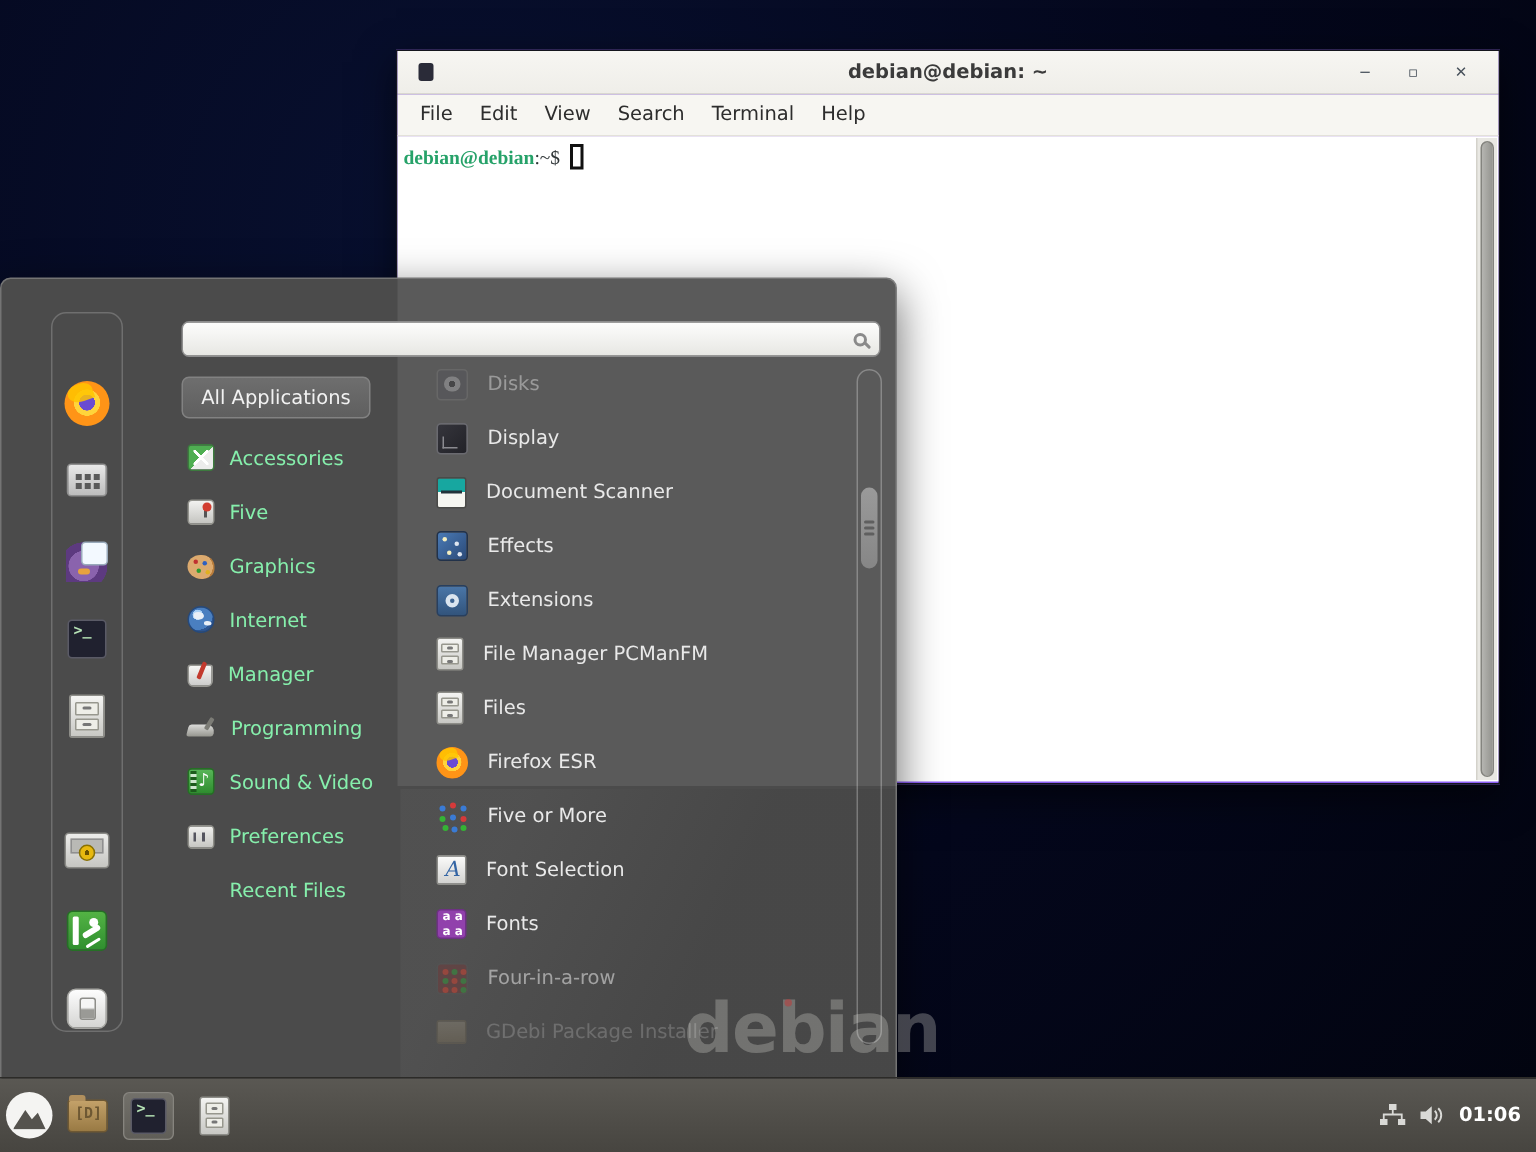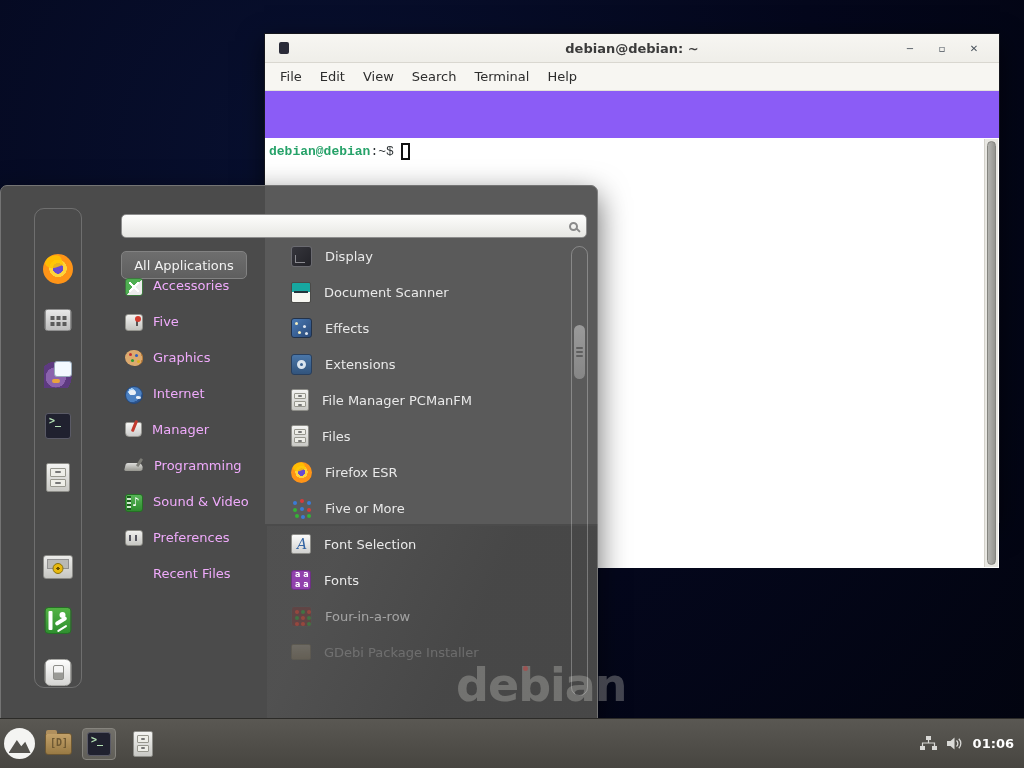--- a/index.html
+++ b/index.html
@@ -20,21 +20,21 @@
                 font-size:13px; font-weight:bold; color:#3b3b3b; }
   .term-winicon { width:10px; height:12px; background:#2a2b38; border-radius:2px; margin-left:14px; z-index:1; }
   .term-btns { margin-left:auto; display:flex; gap:14px; padding-right:16px; z-index:1; }
   .term-btn { width:18px; height:18px; display:flex; align-items:center; justify-content:center;
               font-size:10px; color:#47505a; cursor:default; }
   .term-menubar { height:28px; background:#f7f6f2; display:flex; align-items:center;
                   gap:4px; padding-left:8px; border-bottom:1px solid #e3e1da;
                   font-size:13px; color:#2d2d2d; }
   .term-menubar span { padding:3px 7px; }
   .term-body { position:relative; height:430px; background:#fff;
-               font-family:Liberation Mono, monospace; font-size:13px;margin-top:47px; }
+               font-family:Liberation Serif, serif; font-size:13px; }
   .term-line { padding:5px 4px; display:flex; align-items:center; }
   .p-user { color:#26a269; font-weight:bold; }
   .p-tail { color:#2e3436; }
   .p-cursor { display:inline-block; width:9px; height:17px; border:2px solid #111;
               margin-left:7px; background:#fff; }
   .term-scroll { position:absolute; top:1px; right:1px; bottom:1px; width:14px;
                  background:#e9e8e3; border-left:1px solid #d4d2cb; }
   .term-scroll .handle { position:absolute; top:2px; bottom:2px; left:2px; right:2px;
                  background:linear-gradient(90deg,#b5b5b1,#94948f); border-radius:6px;
                  border:1px solid #84847f; }
@@ -69,22 +69,22 @@
   .ic-search { width:9px; height:9px; border:2px solid #8a8a8a; border-radius:50%; }
   .ic-search::after { content:""; position:absolute; width:6px; height:2px; background:#8a8a8a;
             transform:rotate(45deg); right:-5px; bottom:-2px; border-radius:1px; }
 
   
   .cat-selected { position:absolute; left:120px; top:65px; width:126px; height:28px;
             background:linear-gradient(#6e6e6e,#5f5f5f); border:1px solid #828282;
             border-radius:5px; color:#f2f2f2; font-size:13px;
             display:flex; align-items:center; justify-content:center; cursor:pointer; }
   .cats { position:absolute; left:118px; top:92px; width:160px; }
-  .cat { height:36px; display:flex; align-items:flex-start; gap:10px; padding-left:6px;
-         color:#f0abfc; font-size:13px; cursor:pointer; }
+  .cat { height:36px; display:flex; align-items:flex-end; gap:10px; padding-left:6px;
+         color:#86efac; font-size:13px; cursor:pointer; }
   .cat .spacer { width:18px; }
 
   
   .apps { position:absolute; left:284px; top:52px; width:282px; }
   .app { height:36px; display:flex; align-items:center; gap:13px; padding-left:6px;
          color:#e9e9e9; font-size:13px; cursor:pointer; }
   .app.faded   { opacity:.45; }
   .app.faded2  { opacity:.55; }
   .app.faded3  { opacity:.22; }
 
@@ -341,20 +341,24 @@
       <span class="ic ic-preferences" style="width:18px;height:16px;"></span>
       <span>Preferences</span>
       </div>
     <div class="cat">
       <span class="spacer"></span>
       <span>Recent Files</span>
       </div>
   </div>
 
   <div class="apps">
+    <div class="app faded">
+      <span class="ic ic-disks" style="width:21px;height:21px;"></span>
+      <span>Disks</span>
+      </div>
     <div class="app">
       <span class="ic ic-display" style="width:21px;height:21px;"></span>
       <span>Display</span>
       </div>
     <div class="app">
       <span class="ic ic-scanner" style="width:20px;height:21px;"></span>
       <span>Document Scanner</span>
       </div>
     <div class="app">
       <span class="ic ic-effects" style="width:21px;height:20px;"></span>

